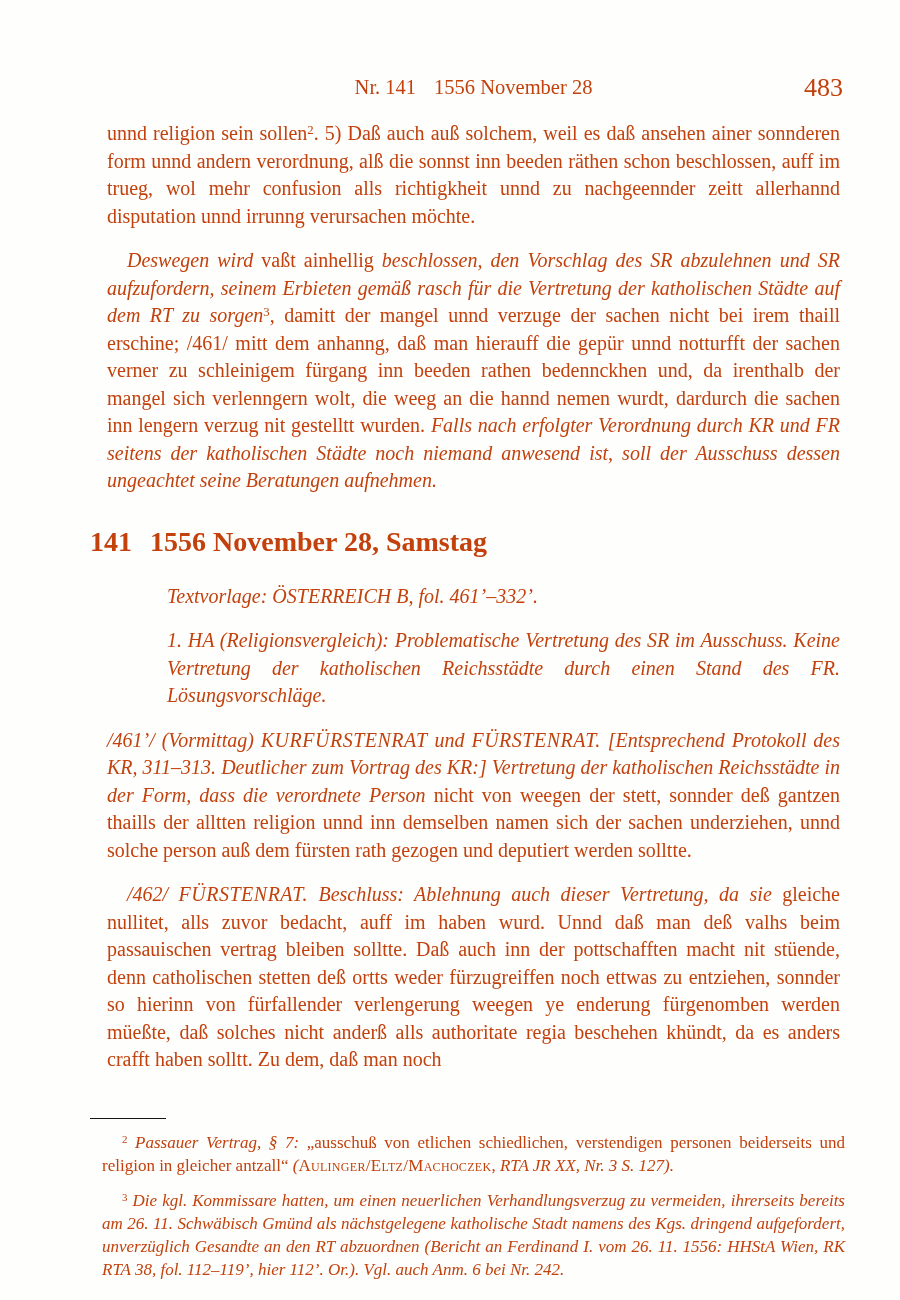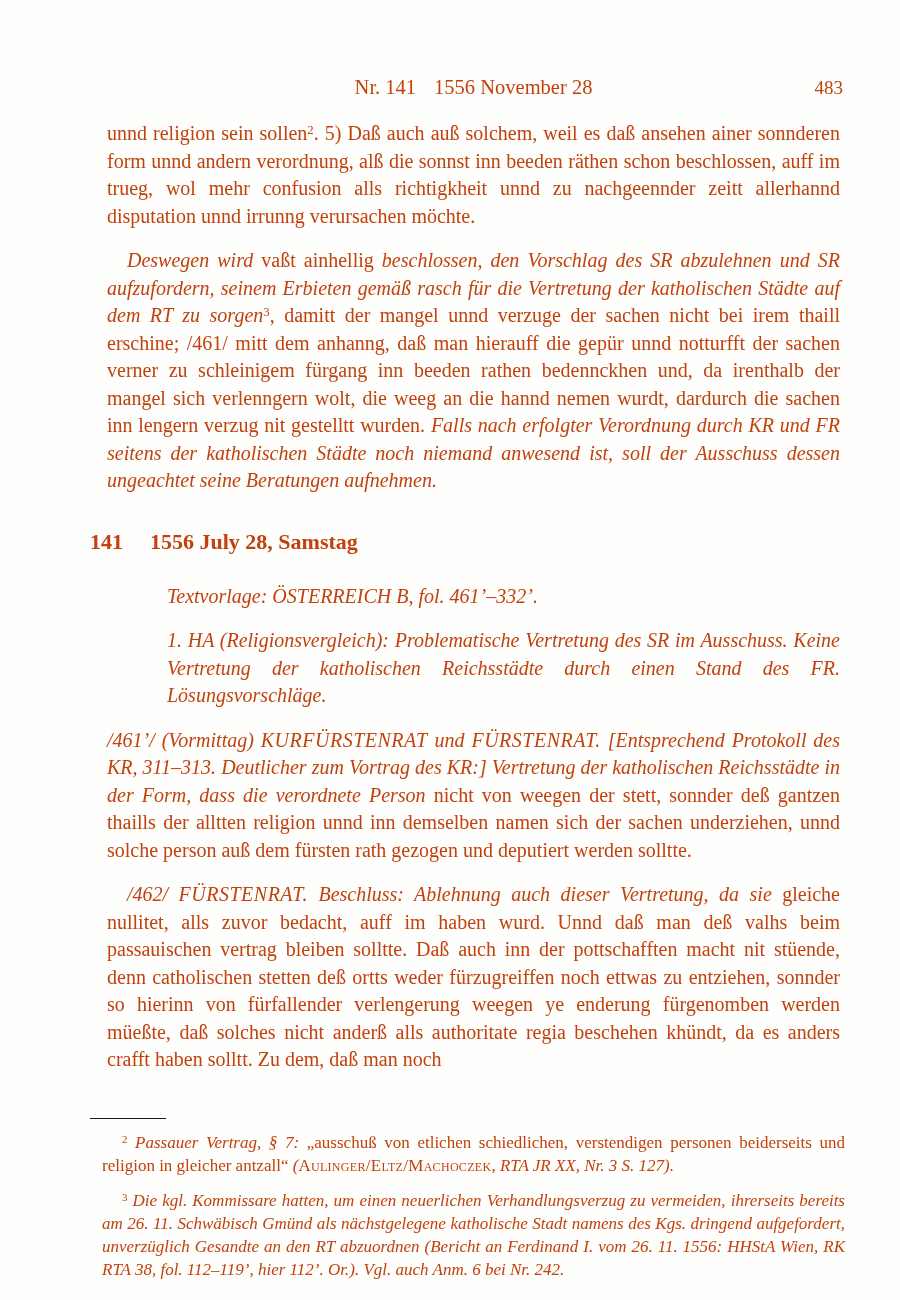--- a/index.html
+++ b/index.html
@@ -22,41 +22,41 @@
     position: relative;
     text-align: center;
     height: 28px;
     margin-bottom: 18px;
     font-size: 20.5px;
   }
   .running-header .date-gap { margin-left: 18px; }
   .page-number {
     position: absolute;
     right: 14px; top: 0;
-    font-size: 19px;
+    font-size: 26px;
   }
   .para {
     margin: 17px;
     text-align: justify;
     text-indent: 20px;
   }
   .para--flush { text-indent: 0; }
   .run--i { font-style: italic; }
   .run--icaps { font-style: italic; letter-spacing: 0.5px; }
   .run--sc { font-variant: small-caps; letter-spacing: 0.3px; }
   .run--sup {
     position: relative; top: -0.45em;
     font-size: 0.64em;
     font-style: normal;
     line-height: 0;
   }
   .entry-heading {
     display: flex;
     margin: 32px 0 0 0;
-    font-size: 22px;
+    font-size: 28px;
     font-weight: bold;
     line-height: 30px;
     align-items: flex-end;
   }
   .entry-heading .entry-number { min-width: 60px; }
   .regest {
     margin: 26px 0 10px 60px;
   }
   .regest .para { text-indent: 0; }
   .footnotes {
@@ -86,21 +86,21 @@
     <span>Nr. 141</span><span class="date-gap">1556 November 28</span>
     <span class="page-number">483</span>
   </header>
 
   <main>
     <p class="para para--flush"><span class="run run--r">unnd religion sein sollen</span><span class="run run--sup">2</span><span class="run run--r">. 5) Daß auch auß solchem, weil es daß ansehen ainer sonnderen form unnd andern verordnung, alß die sonnst inn beeden räthen schon beschlossen, auff im trueg, wol mehr confusion alls richtigkheit unnd zu nachgeennder zeitt allerhannd disputation unnd irrunng verursachen möchte.</span></p>
     <p class="para"><span class="run run--i">Deswegen wird</span><span class="run run--r"> vaßt ainhellig </span><span class="run run--i">beschlossen, den Vorschlag des SR abzulehnen und SR aufzufordern, seinem Erbieten gemäß rasch für die Vertretung der katholischen Städte auf dem RT zu sorgen</span><span class="run run--sup">3</span><span class="run run--r">, damitt der mangel unnd verzuge der sachen nicht bei irem thaill erschine; /461/ mitt dem anhanng, daß man hierauff die gepür unnd notturfft der sachen verner zu schleinigem fürgang inn beeden rathen bedennckhen und, da irenthalb der mangel sich verlenngern wolt, die weeg an die hannd nemen wurdt, dardurch die sachen inn lengern verzug nit gestelltt wurden. </span><span class="run run--i">Falls nach erfolgter Verordnung durch KR und FR seitens der katholischen Städte noch niemand anwesend ist, soll der Ausschuss dessen ungeachtet seine Beratungen aufnehmen.</span></p>
 
     <h2 class="entry-heading">
       <span class="entry-number">141</span>
-      <span>1556 July 28, Samstag</span>
+      <span>1556 November 28, Samstag</span>
     </h2>
 
     <section class="regest">
       <p class="para"><span class="run run--i">Textvorlage: ÖSTERREICH B, fol. 461’–332’.</span></p>
       <p class="para"><span class="run run--i">1. HA (Religionsvergleich): Problematische Vertretung des SR im Ausschuss. Keine Vertretung der katholischen Reichsstädte durch einen Stand des FR. Lösungsvorschläge.</span></p>
     </section>
 
     <p class="para para--flush"><span class="run run--i">/461’/ (Vormittag) </span><span class="run run--icaps">KURFÜRSTENRAT</span><span class="run run--i"> und </span><span class="run run--icaps">FÜRSTENRAT.</span><span class="run run--i"> [Entsprechend Protokoll des KR, 311–313. Deutlicher zum Vortrag des KR:] Vertretung der katholischen Reichsstädte in der Form, dass die verordnete Person</span><span class="run run--r"> nicht von weegen der stett, sonnder deß gantzen thaills der alltten religion unnd inn demselben namen sich der sachen underziehen, unnd solche person auß dem fürsten rath gezogen und deputiert werden solltte.</span></p>
     <p class="para"><span class="run run--i">/462/ </span><span class="run run--icaps">FÜRSTENRAT.</span><span class="run run--i"> Beschluss: Ablehnung auch dieser Vertretung, da sie</span><span class="run run--r"> gleiche nullitet, alls zuvor bedacht, auff im haben wurd. Unnd daß man deß valhs beim passauischen vertrag bleiben solltte. Daß auch inn der pottschafften macht nit stüende, denn catholischen stetten deß ortts weder fürzugreiffen noch ettwas zu entziehen, sonnder so hierinn von fürfallender verlengerung weegen ye enderung fürgenomben werden müeßte, daß solches nicht anderß alls authoritate regia beschehen khündt, da es anders crafft haben solltt. Zu dem, daß man noch</span></p>
   </main>

